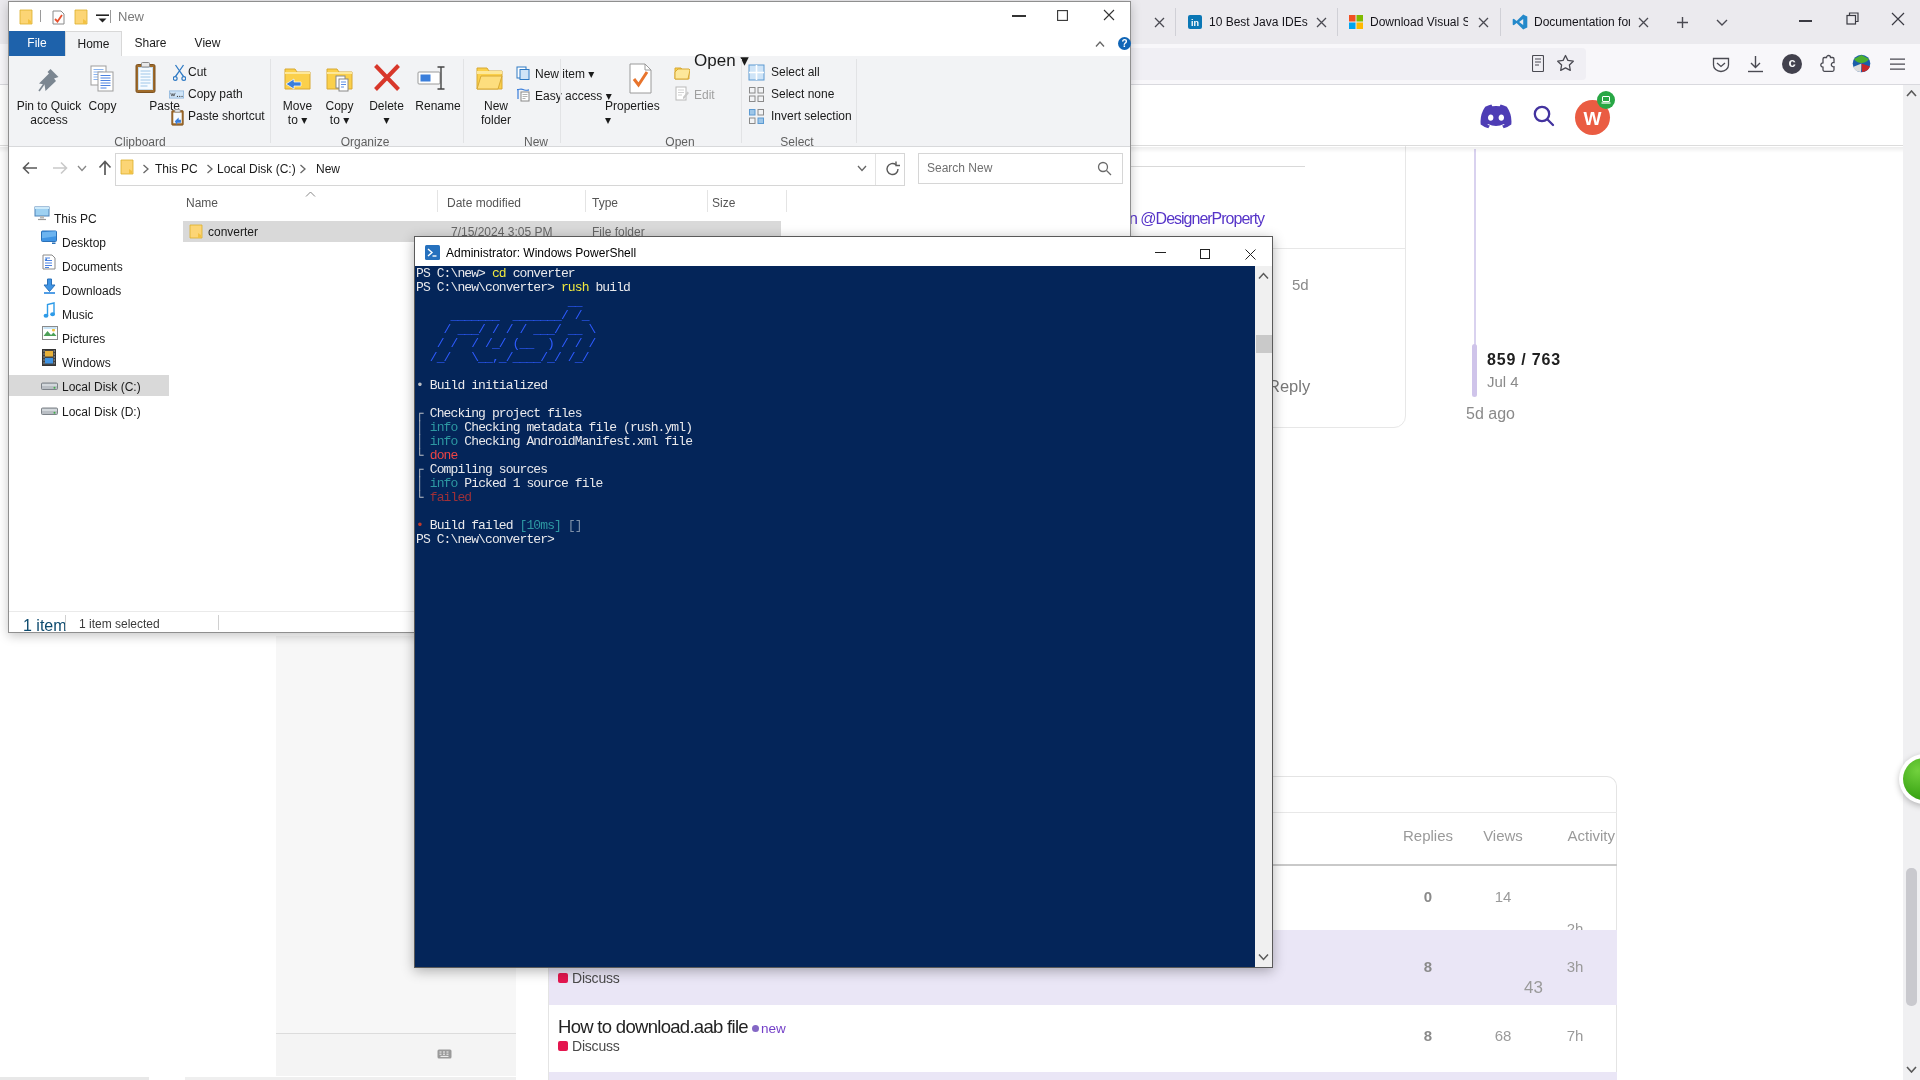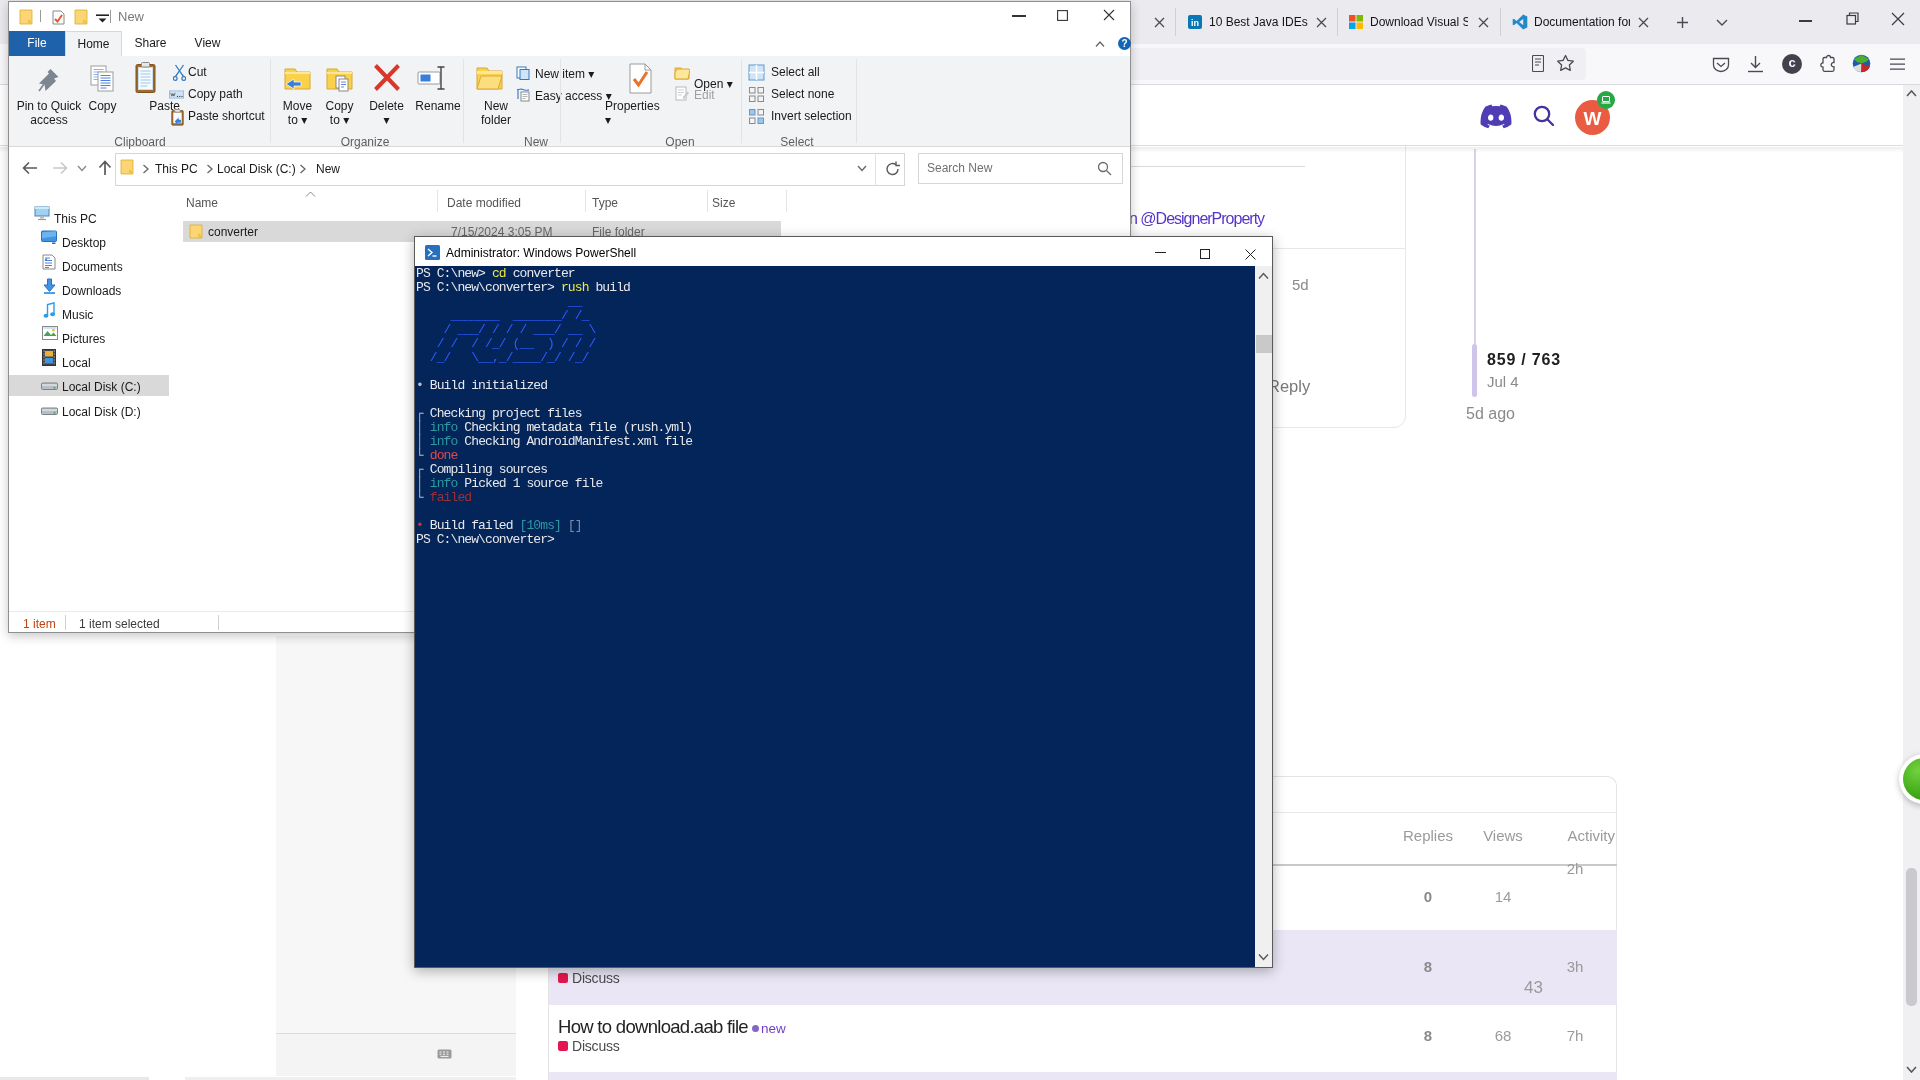--- a/index.html
+++ b/index.html
@@ -155,21 +155,21 @@
 
   <div class="a" style="left:548px;top:776px;width:1069px;height:304px;background:#fff;border:1px solid #e4e4e4;border-radius:10px 10px 0 0;border-bottom:none"></div>
   <div class="a" style="left:548px;top:812px;width:1069px;height:1px;background:#e8e8e8"></div>
   <div class="a" style="left:549px;top:864px;width:1068px;height:2px;background:#c9c9c9"></div>
   <div class="a" style="left:1388px;top:827px;width:80px;text-align:center;font-size:15px;color:#9a9a9a">Replies</div>
   <div class="a" style="left:1463px;top:827px;width:80px;text-align:center;font-size:15px;color:#9a9a9a">Views</div>
   <div class="a" style="left:1535px;top:827px;width:80px;text-align:right;font-size:15px;color:#9a9a9a">Activity</div>
 
   <div class="a" style="left:1388px;top:888px;width:80px;text-align:center;font-size:15px;font-weight:bold;color:#8a8a8a">0</div>
   <div class="a" style="left:1463px;top:888px;width:80px;text-align:center;font-size:15px;color:#9a9a9a">14</div>
-  <div class="a" style="left:1535px;top:860px;width:80px;text-align:center;font-size:15px;color:#9a9a9a">2h</div>
+  <div class="a" style="left:1535px;top:920px;width:80px;text-align:center;font-size:15px;color:#9a9a9a">2h</div>
 
   <div class="a" style="left:549px;top:930px;width:1068px;height:75px;background:#eae6f6"></div>
   <div class="a" style="left:558px;top:973px;width:10px;height:10px;background:#e4164f;border-radius:2px"></div>
   <div class="a" style="left:572px;top:970px;font-size:14px;letter-spacing:-0.2px;color:#4a4a4a">Discuss</div>
   <div class="a" style="left:1388px;top:958px;width:80px;text-align:center;font-size:15px;font-weight:bold;color:#8a8a8a">8</div>
   <div class="a" style="left:1463px;top:978px;width:80px;text-align:right;font-size:17px;color:#9a9a9a">43</div>
   <div class="a" style="left:1535px;top:958px;width:80px;text-align:center;font-size:15px;color:#9a9a9a">3h</div>
 
   <div class="a" style="left:558px;top:1016px;font-size:18.5px;letter-spacing:-0.7px;color:#222">How to download.aab file</div>
   <div class="a" style="left:752px;top:1025px;width:7px;height:7px;border-radius:50%;background:#8467c5"></div>
@@ -329,21 +329,21 @@
   <svg class="a" style="left:620px;top:61px" width="23" height="31" viewBox="0 0 23 31">
       <path d="M1 1h15l6 6v23H1z" fill="#fff" stroke="#9a9a9a"></path>
       <path d="M16 1v6h6" fill="none" stroke="#9a9a9a"></path>
       <path d="M5 16l4.5 6L18 9" stroke="#e8742c" stroke-width="3" fill="none"></path>
     </svg>
   <div class="a" style="left:596px;top:97px;width:70px;text-align:left;font-size:12px;color:#1a1a1a">Properties<br>▾</div>
   <svg class="a" style="left:665px;top:62px" width="16" height="16" viewBox="0 0 16 16">
       <path d="M1 4h6l1.5 2H15v9H1z" fill="#fbd04b" stroke="#d8a934"></path>
       <path d="M1 8l3-3h11l1 1-2 9H1z" fill="#fde89a" stroke="#d8a934"></path>
     </svg>
-  <div class="a" style="left:685px;top:75px;font-size:12px;color:#1a1a1a">Open ▾</div>
+  <div class="a" style="left:685px;top:48px;font-size:17px;color:#1a1a1a">Open ▾</div>
   <svg class="a" style="left:666px;top:84px" width="14" height="15" viewBox="0 0 14 15">
       <rect x="1" y="1" width="10" height="13" fill="#fff" stroke="#b9b9b9"></rect>
       <path d="M3 4h6M3 6.5h6M3 9h4" stroke="#ccc" stroke-width="0.9"></path>
       <path d="M8 11l4.5-5.5 1.5 1.5L9.5 12.5 8 13z" fill="#c9c9c9"></path>
     </svg>
   <div class="a" style="left:685px;top:86px;font-size:12px;color:#9f9f9f">Edit</div>
   <div class="a" style="left:641px;top:133px;width:60px;text-align:center;font-size:12px;color:#5f5f5f">Open</div>
   <div class="a" style="left:732px;top:57px;width:1px;height:84px;background:#e2e3e5"></div>
 
   <svg class="a" style="left:739px;top:62px" width="17" height="17" viewBox="0 0 17 17">
@@ -448,21 +448,21 @@
       <circle cx="11.5" cy="4" r="1.6" fill="#f2c23e"></circle>
       <path d="M1.5 2h13" stroke="#c9e4f6" stroke-width="2"></path>
     </svg>
   <div class="a" style="left:53px;top:330px;font-size:12px;color:#1a1a1a">Pictures</div>
   <svg class="a" style="left:33px;top:347px" width="14" height="17" viewBox="0 0 14 17">
       <rect x="0.5" y="0.5" width="13" height="16" fill="#444" stroke="#333"></rect>
       <rect x="3" y="2" width="8" height="5.5" fill="#e8b23a"></rect>
       <rect x="3" y="9" width="8" height="5.5" fill="#3f94e4"></rect>
       <path d="M1.5 2h1M1.5 5h1M1.5 8h1M1.5 11h1M1.5 14h1M11.8 2h1M11.8 5h1M11.8 8h1M11.8 11h1M11.8 14h1" stroke="#ddd" stroke-width="0.9"></path>
     </svg>
-  <div class="a" style="left:53px;top:354px;font-size:12px;color:#1a1a1a">Local</div>
+  <div class="a" style="left:53px;top:354px;font-size:12px;color:#1a1a1a">Windows</div>
   <div class="a" style="left:0px;top:373px;width:160px;height:21px;background:#d9d9d9"></div>
   <svg class="a" style="left:32px;top:378px" width="17" height="12" viewBox="0 0 17 12">
       <rect x="0.5" y="3" width="16" height="6.5" rx="1" fill="#b9bec4" stroke="#7c8288"></rect>
       <path d="M1 5h15" stroke="#dde1e5" stroke-width="1.5"></path>
       <circle cx="13.5" cy="7.8" r="1" fill="#3fae49"></circle>
     </svg>
   <div class="a" style="left:53px;top:378px;font-size:12px;color:#1a1a1a">Local Disk (C:)</div>
   <svg class="a" style="left:32px;top:403px" width="17" height="12" viewBox="0 0 17 12">
       <rect x="0.5" y="3" width="16" height="6.5" rx="1" fill="#b9bec4" stroke="#7c8288"></rect>
       <path d="M1 5h15" stroke="#dde1e5" stroke-width="1.5"></path>
@@ -484,21 +484,21 @@
   <div class="a" style="left:174px;top:219px;width:598px;height:21px;background:#d9d9d9"></div>
   <svg class="a" style="left:180px;top:222px" width="14" height="15" viewBox="0 0 14 15">
       <path d="M1 1h12v13H1z" fill="#fcd575" stroke="#dcaf2a" stroke-width="0.8"></path>
       <path d="M9 9v5h3v-3z" fill="#f3c242"></path>
     </svg>
   <div class="a" style="left:199px;top:223px;font-size:12px;color:#1a1a1a">converter</div>
   <div class="a" style="left:442px;top:223px;font-size:12px;color:#666">7/15/2024 3:05 PM</div>
   <div class="a" style="left:583px;top:223px;font-size:12px;color:#666">File folder</div>
 
   <div class="a" style="left:0px;top:609px;width:1121px;height:1px;background:#eaeaea"></div>
-  <div class="a" style="left:14px;top:615px;font-size:12px;color:#c2410c">1 item</div>
+  <div class="a" style="left:14px;top:615px;font-size:16px;color:#0c4a6e">1 item</div>
   <div class="a" style="left:56px;top:613px;width:1px;height:15px;background:#d0d0d0"></div>
   <div class="a" style="left:70px;top:615px;font-size:12px;color:#3b3b3b">1 item selected</div>
   <div class="a" style="left:209px;top:613px;width:1px;height:15px;background:#d0d0d0"></div>
 </div>
 <div id="ps">
   <svg class="a" style="left:10px;top:8px" width="15" height="15" viewBox="0 0 15 15">
       <rect width="15" height="15" rx="1.5" fill="#2671be"></rect>
       <path d="M3 4l4 3.5L3 11" stroke="#fff" stroke-width="1.4" fill="none"></path>
       <path d="M7.5 11h4" stroke="#fff" stroke-width="1.4"></path>
     </svg>

